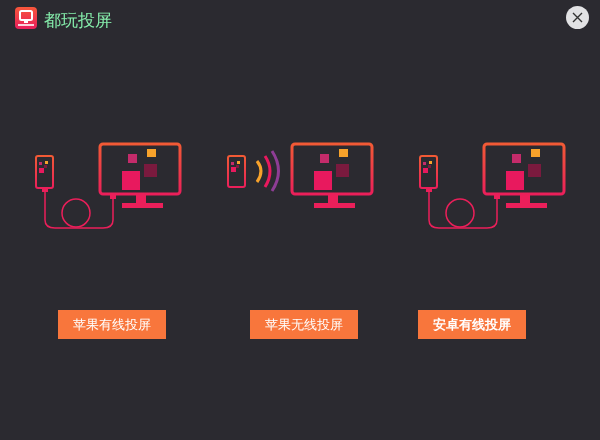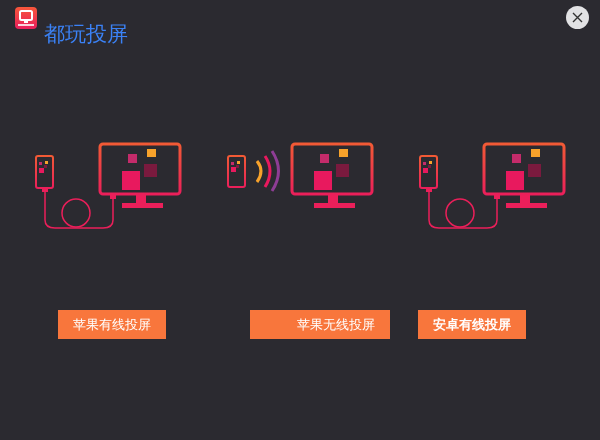--- a/index.html
+++ b/index.html
@@ -1,19 +1,19 @@
 <!DOCTYPE html>
 <html><head>
 <meta charset="utf-8">
 <style>
   html,body{margin:0;padding:0;}
   body{width:600px;height:440px;background:#2b2a30;overflow:hidden;position:relative;font-family:"DejaVu Sans","Liberation Sans",sans-serif;}
   .titlebar{position:absolute;left:0;top:0;width:600px;height:36px;}
   .logo{position:absolute;left:15px;top:7px;width:22px;height:22px;border-radius:4px;background:linear-gradient(180deg,#f7573a,#e81e5c);}
-  .title{position:absolute;left:44px;top:22px;color:#3b82f6;font-size:21px;line-height:24px;}
+  .title{position:absolute;left:44px;top:8px;color:#86efac;font-size:17px;line-height:24px;}
   .close{position:absolute;left:566px;top:6px;width:23px;height:23px;border-radius:50%;background:#e2e2e4;cursor:pointer;}
   .scene{position:absolute;}
   .btn{position:absolute;top:310px;width:108px;height:29px;background:#f8763c;color:#fff;font-size:13px;line-height:29px;text-align:center;cursor:pointer;}
 </style>
 </head>
 <body>
 
 <svg width="0" height="0" style="position:absolute">
   <defs>
     <linearGradient id="g" x1="0" y1="0" x2="0" y2="1">
@@ -95,14 +95,14 @@
     <rect x="95" y="14" width="9" height="9" fill="#c42b6a"></rect>
     <rect x="114" y="9" width="9" height="8" fill="#f7a22b"></rect>
     <rect x="111" y="24" width="13" height="13" fill="#7a1a3e"></rect>
     <rect x="89" y="31" width="18" height="19" fill="#e8195e"></rect>
     <rect x="103" y="55" width="10" height="8" fill="#eb1f5a"></rect>
     <rect x="89" y="63" width="41" height="5" fill="#eb1f5a"></rect>
   </svg>
 </div>
 
 <div class="btn" style="left:58px;">苹果有线投屏</div>
-<div class="btn" style="left:250px;padding-left:32px;">苹果无线投屏</div>
+<div class="btn" style="left:250px;">苹果无线投屏</div>
 <div class="btn" style="left:418px;font-weight:bold;">安卓有线投屏</div>
 
 </body></html>

